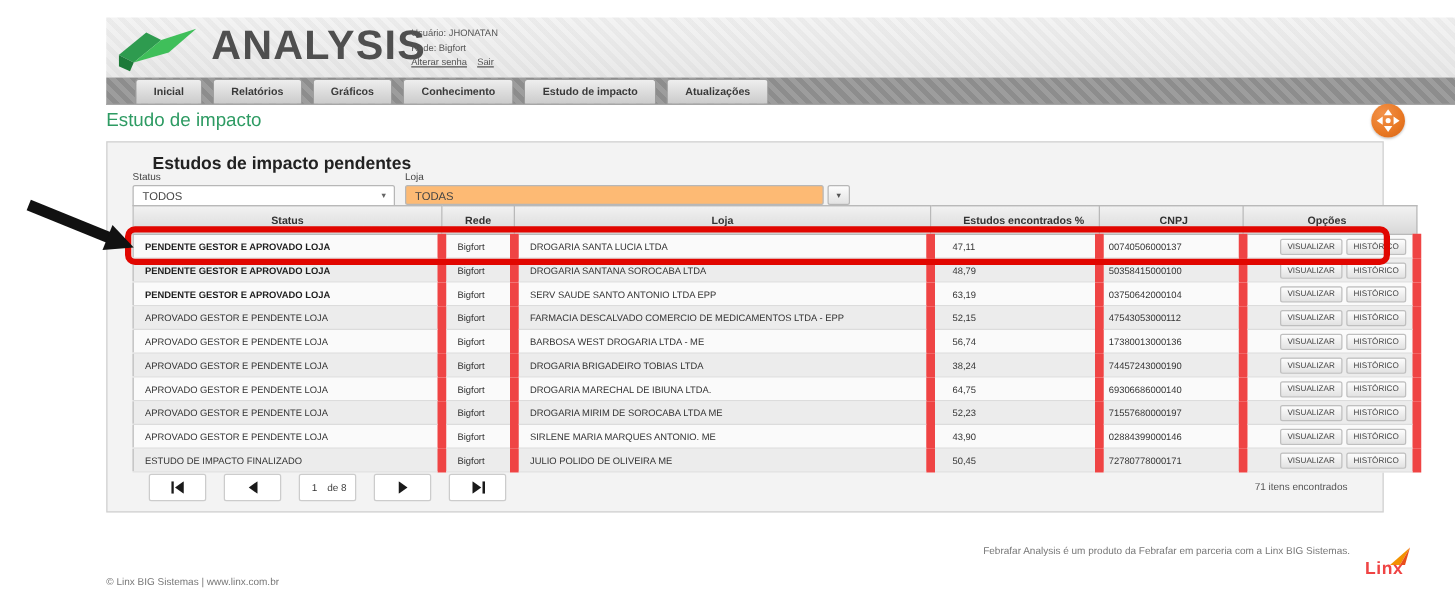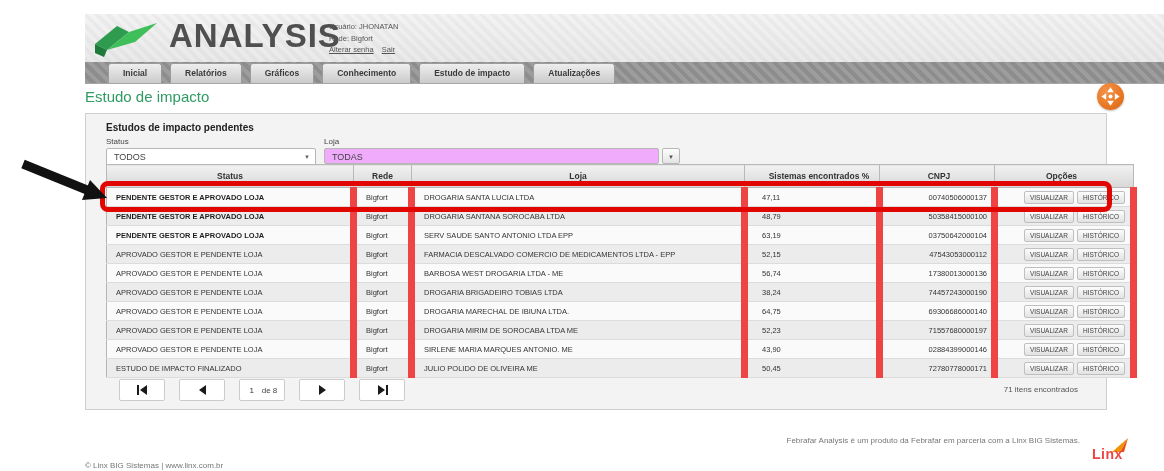--- a/index.html
+++ b/index.html
@@ -21,48 +21,48 @@
   .tab{height:19px;line-height:19px;padding:0 14px;background:linear-gradient(#eeeeee,#cbcbcb);
     border:1px solid #9b9b9b;border-bottom:none;border-radius:3px 3px 0 0;font-size:8.5px;font-weight:bold;color:#3a3a3a;cursor:pointer;}
 
   .page-title{position:absolute;left:85px;top:88px;font-size:15px;color:#2e9b63;}
   .widget-btn{position:absolute;left:1097px;top:83px;width:27px;height:27px;border-radius:50%;
     background:radial-gradient(circle at 35% 30%,#f2924a,#e87722 60%,#d3641a);box-shadow:0 1px 2px rgba(0,0,0,.25);cursor:pointer;}
   .widget-btn svg{position:absolute;left:1px;top:1px;}
 
   
   .panel{position:absolute;left:85px;top:113px;width:1022px;height:297px;background:#f3f3f3;border:1px solid #cfcfcf;box-sizing:border-box;}
-  .panel-title{position:absolute;left:20px;top:8px;font-size:10px;font-weight:bold;color:#222;}
+  .panel-title{position:absolute;left:36px;top:8px;font-size:14px;font-weight:bold;color:#222;}
   .filter-label{font-size:8px;color:#444;margin-bottom:2px;}
   .filter-status{position:absolute;left:20px;top:23px;width:210px;}
   .filter-loja{position:absolute;left:238px;top:23px;width:356px;}
   .select{position:relative;height:16px;background:#fff;border:1px solid #b7b7b7;border-radius:2px;
     font-size:9px;color:#444;line-height:16px;padding:0 32px 0 7px;cursor:pointer;}
   .select .caret{position:absolute;right:5px;top:0;font-size:6px;color:#666;line-height:16px;}
   .combo{display:flex;}
-  .combo-input{flex:1;height:16px;background:#f0abfc;border:1px solid #b7b7b7;border-radius:2px;
+  .combo-input{flex:1;height:16px;background:#fdba74;border:1px solid #b7b7b7;border-radius:2px;
     font-size:9px;color:#444;line-height:16px;padding:0 7px;box-sizing:border-box;}
   .combo-btn{width:18px;height:16px;margin-left:3px;background:linear-gradient(#fdfdfd,#e3e3e3);
     border:1px solid #b7b7b7;border-radius:2px;font-size:6px;color:#555;text-align:center;line-height:16px;cursor:pointer;box-sizing:border-box;}
 
   
   table.grid{position:absolute;left:20px;top:50px;width:998px;border-collapse:collapse;table-layout:fixed;
     border:1px solid #b5b5b5;background:#fff;}
   table.grid th{height:22px;background:linear-gradient(#f1f1f1,#d8d8d8);border:1px solid #b9b9b9;
     font-size:8.5px;font-weight:bold;color:#333;text-align:center;padding:0;cursor:pointer;}
   table.grid td{height:18px;border-right:7px solid #ef4444;border-bottom:1px solid #dcdcdc;
     font-size:7.5px;color:#333;padding:0 4px 0 9px;overflow:hidden;white-space:nowrap;}
   tr.odd td{background:#fafafa;}
   tr.even td{background:#ececec;}
   tr.bold td.col-status{font-weight:bold;color:#1d1d1d;}
   .col-status{width:246px;}
   .col-rede{width:57px;}
   .col-loja{width:332px;}
   .col-produtos{width:120px;padding-left:14px !important;}
-  .col-cnpj{width:110px;text-align:right;padding-left:4px !important;}
+  .col-cnpj{width:110px;text-align:left;padding-left:4px !important;}
   .col-opcoes{width:133px;text-align:right;padding-right:5px !important;}
   .btn-small{font-family:"Liberation Sans",sans-serif;font-size:6.5px;color:#444;padding:2px 5px;margin-left:3px;
     background:linear-gradient(#fdfdfd,#e2e2e2);border:1px solid #bfbfbf;border-radius:2px;cursor:pointer;}
 
   
   .pager{position:absolute;left:33px;top:265px;display:flex;gap:14px;align-items:center;}
   .pager-btn{width:46px;height:22px;background:#fff;border:1px solid #ccc;border-radius:2px;
     display:flex;align-items:center;justify-content:center;cursor:pointer;box-sizing:border-box;}
   .pager-box{width:46px;height:22px;background:#fff;border:1px solid #ccc;border-radius:2px;
     display:flex;align-items:center;justify-content:center;gap:5px;font-size:8px;color:#444;box-sizing:border-box;}
@@ -140,21 +140,21 @@
         <div class="combo-btn">▼</div>
       </div>
     </div>
 
     <table class="grid">
       <thead>
         <tr>
           <th class="col-status">Status</th>
           <th class="col-rede">Rede</th>
           <th class="col-loja">Loja</th>
-          <th class="col-produtos">Sistemas encontrados %</th>
+          <th class="col-produtos">Estudos encontrados %</th>
           <th class="col-cnpj">CNPJ</th>
           <th class="col-opcoes">Opções</th>
         </tr>
       </thead>
       <tbody>
           <tr class="odd bold">
             <td class="col-status">PENDENTE GESTOR E APROVADO LOJA</td>
             <td class="col-rede">Bigfort</td>
             <td class="col-loja">DROGARIA SANTA LUCIA LTDA</td>
             <td class="col-produtos">47,11</td>

